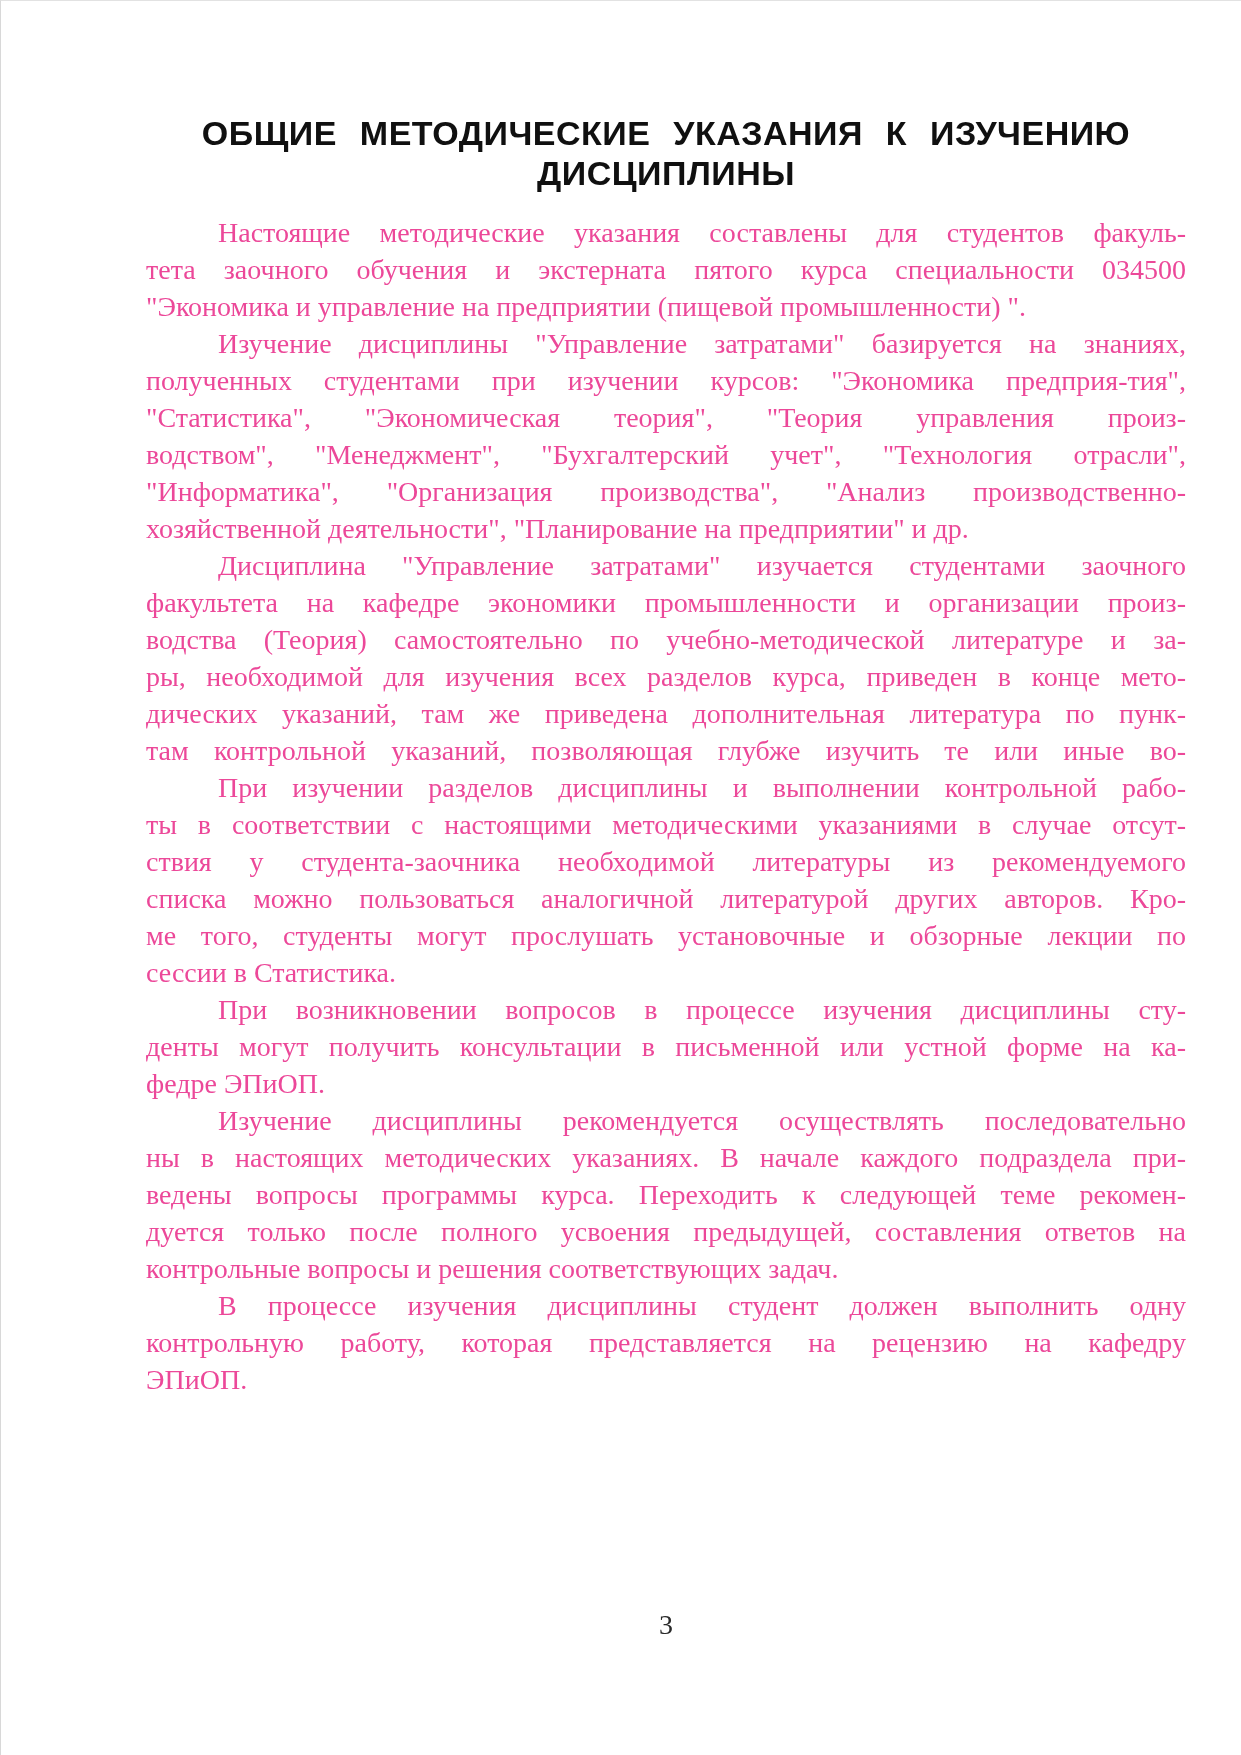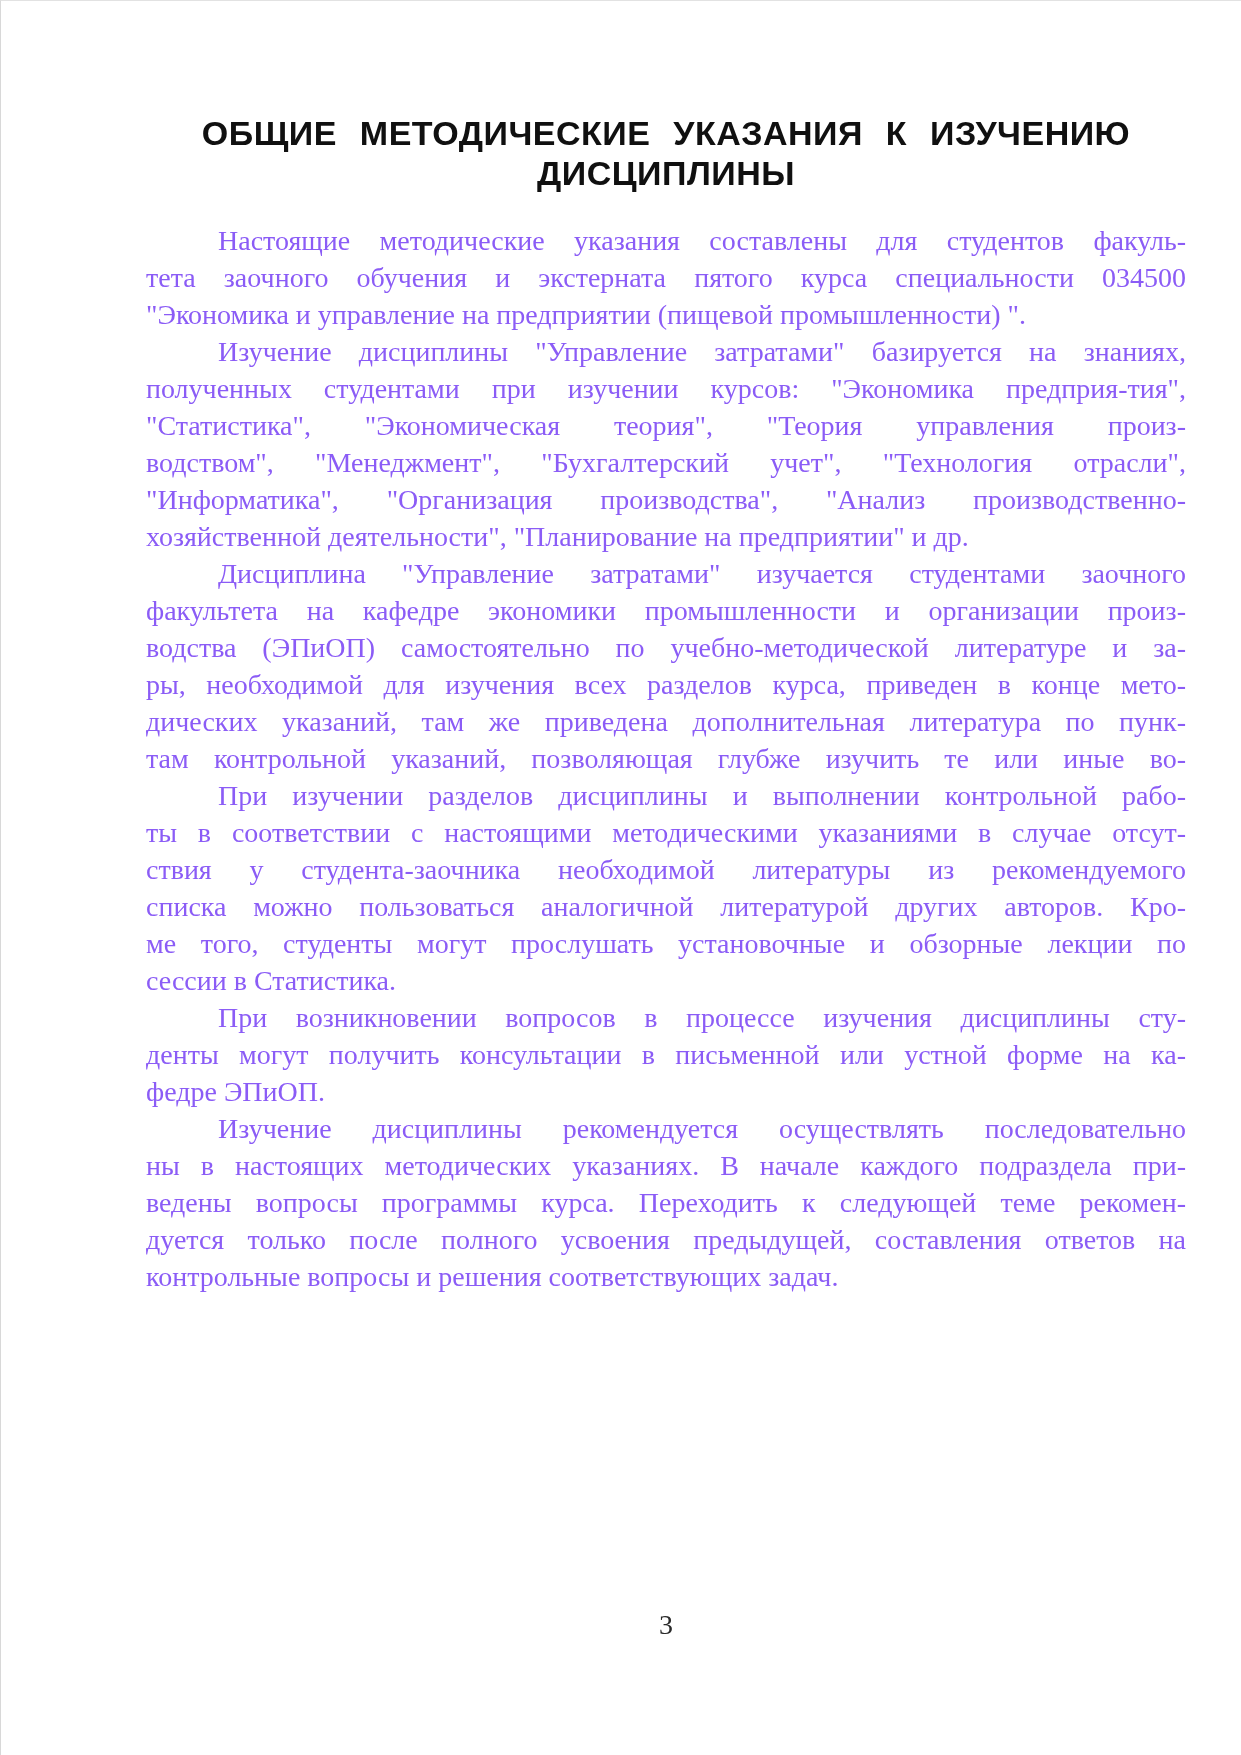--- a/index.html
+++ b/index.html
@@ -29,25 +29,25 @@
     text-align: center;
     font-family: "Liberation Sans", sans-serif;
     font-weight: 700;
     font-size: 34px;
     line-height: 40px;
     letter-spacing: 0.5px;
     word-spacing: 0.38em;
     color: #101010;
   }
   .body-text {
-    margin-top: 29px;
+    margin-top: 21px;
     font-family: "Liberation Serif", "DejaVu Serif", serif;
     font-size: 28px;
     line-height: 37px;
-    color: #8b5cf6;
+    color: #ec4899;
   }
   .para { margin: 0; }
   .line {
     text-align: justify;
     text-align-last: justify;
     white-space: normal;
   }
   .line.last {
     text-align-last: left;
   }
@@ -84,21 +84,21 @@
           <div class="line first">Изучение дисциплины "Управление затратами" базируется на знаниях,</div>
           <div class="line">полученных студентами при изучении курсов: "Экономика предприя-тия",</div>
           <div class="line">"Статистика", "Экономическая теория", "Теория управления произ-</div>
           <div class="line">водством", "Менеджмент", "Бухгалтерский учет", "Технология отрасли",</div>
           <div class="line">"Информатика", "Организация производства", "Анализ производственно-</div>
           <div class="line last">хозяйственной деятельности", "Планирование на предприятии" и др.</div>
         </div>
         <div class="para">
           <div class="line first">Дисциплина "Управление затратами" изучается студентами заочного</div>
           <div class="line">факультета на кафедре экономики промышленности и организации произ-</div>
-          <div class="line">водства (ЭПиОП) самостоятельно по учебно-методической литературе и за-</div>
+          <div class="line">водства (Теория) самостоятельно по учебно-методической литературе и за-</div>
           <div class="line">ры, необходимой для изучения всех разделов курса, приведен в конце мето-</div>
           <div class="line">дических указаний, там же приведена дополнительная литература по пунк-</div>
           <div class="line">там контрольной указаний, позволяющая глубже изучить те или иные во-</div>
         </div>
         <div class="para">
           <div class="line first">При изучении разделов дисциплины и выполнении контрольной рабо-</div>
           <div class="line">ты в соответствии с настоящими методическими указаниями в случае отсут-</div>
           <div class="line">ствия у студента-заочника необходимой литературы из рекомендуемого</div>
           <div class="line">списка можно пользоваться аналогичной литературой других авторов. Кро-</div>
           <div class="line">ме того, студенты могут прослушать установочные и обзорные лекции по</div>
@@ -109,16 +109,21 @@
           <div class="line">денты могут получить консультации в письменной или устной форме на ка-</div>
           <div class="line last">федре ЭПиОП.</div>
         </div>
         <div class="para">
           <div class="line first">Изучение дисциплины рекомендуется осуществлять последовательно</div>
           <div class="line">ны в настоящих методических указаниях. В начале каждого подраздела при-</div>
           <div class="line">ведены вопросы программы курса. Переходить к следующей теме рекомен-</div>
           <div class="line">дуется только после полного усвоения предыдущей, составления ответов на</div>
           <div class="line last">контрольные вопросы и решения соответствующих задач.</div>
         </div>
+        <div class="para">
+          <div class="line first">В процессе изучения дисциплины студент должен выполнить одну</div>
+          <div class="line">контрольную работу, которая представляется на рецензию на кафедру</div>
+          <div class="line last">ЭПиОП.</div>
+        </div>
       </div>
   </div>
   <div class="page-number">3</div>
 </div>
 
 </body></html>

